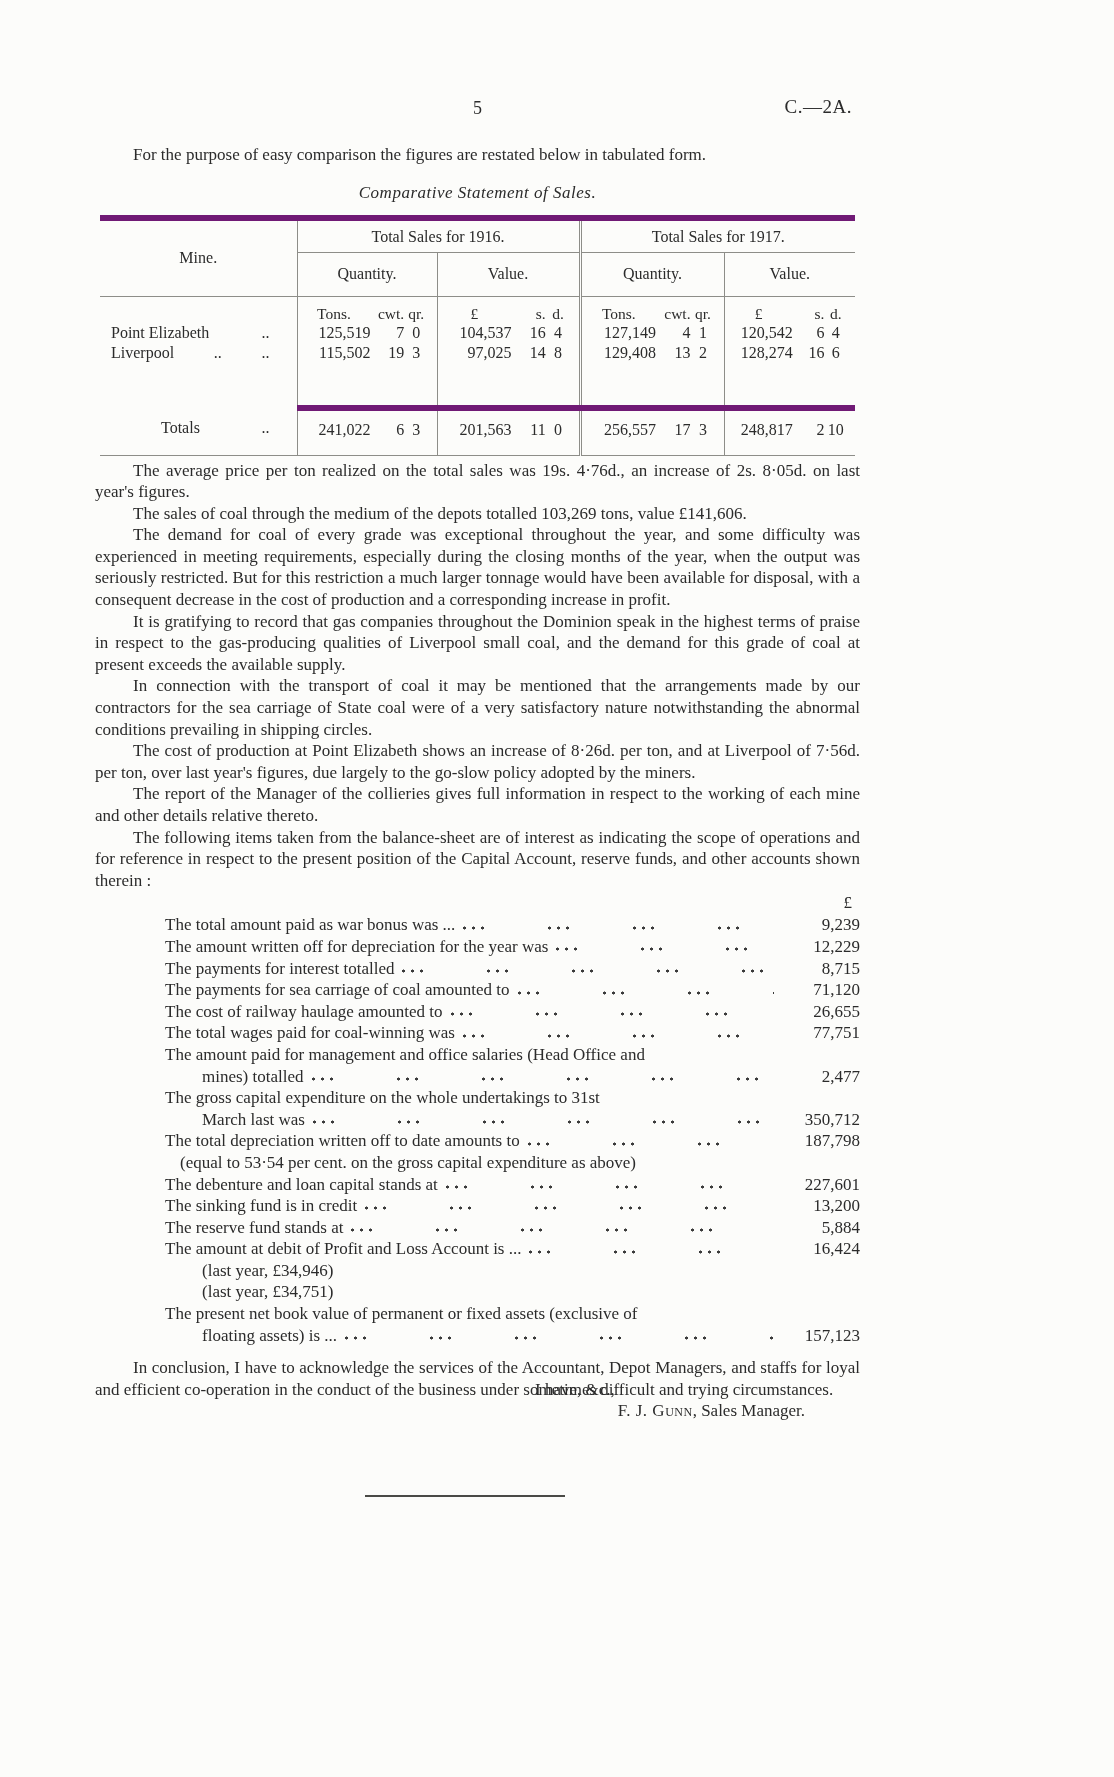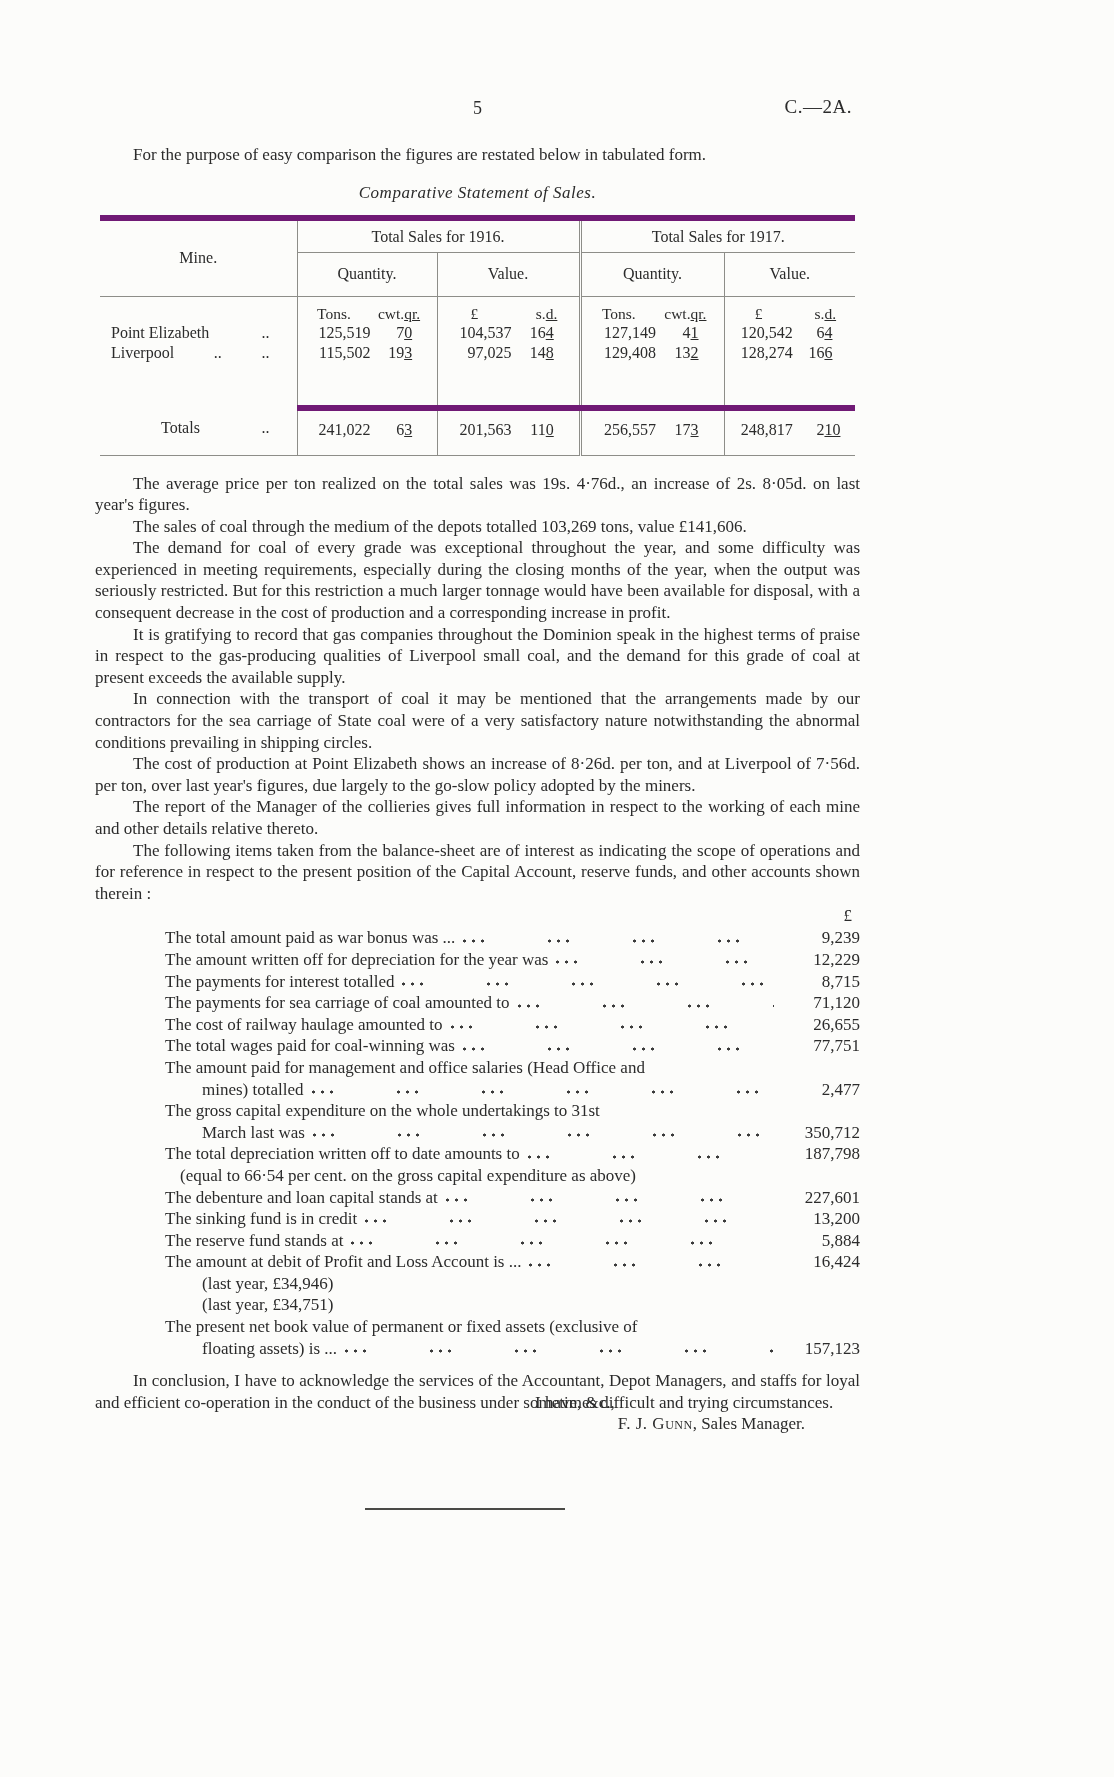--- a/index.html
+++ b/index.html
@@ -30,31 +30,31 @@
   .bb{border-bottom:1px solid #8d8d88;}
   .vl{border-left:1px solid #8d8d88;}
   .vd{border-left:3px double #8d8d88;}
   th.group{padding:7px 0 6px 0;text-align:center;}
   th.sub{padding:12px 0 13px 0;text-align:center;}
   th.minehead{text-align:center;vertical-align:middle;}
   td.num{padding:1px 4px 1px 0;}
   td.num span{display:inline-block;}
   .p0{width:54%;text-align:right;font-family:Liberation Serif, serif;}
   .p1{width:25%;text-align:right;}
-  .p2{width:18%;text-decoration:underline;}
+  .p2{width:18%;text-align:center;}
   tr.units-row td{padding-top:8px;padding-bottom:0;}
   tr.units-row .p0{text-align:center;font-size:15.5px;}
   tr.units-row .p1,tr.units-row .p2{font-size:15.5px;}
   tr.spacer td{height:40px;}
   tr.totals-row td{padding-bottom:16px;padding-top:10px;}
   tr.totals-row td.num.bt{}
   .mine-flex{display:flex;justify-content:space-between;padding:0 26px 0 10px;}
   .mine-flex.tot{padding-left:60px;}
   
-  .paras{margin-top:17px;}
+  .paras{margin-top:4px;}
   .paras p{margin:0;font-size:17px;line-height:21.6px;text-align:justify;text-indent:38px;}
   
   .pound-head{font-size:17px;text-align:right;padding-right:8px;margin-top:2px;line-height:20px;}
   .balance{margin-top:1px;}
   .bl-line{display:flex;font-size:17px;line-height:21.6px;}
   .bl-ind0{padding-left:70px;}
   .bl-ind1{padding-left:85px;}
   .bl-ind2{padding-left:107px;}
   .bl-text{white-space:pre-wrap;}
   .bl-dots{flex:1;margin:0 6px 0 8px;
@@ -247,21 +247,21 @@
             <span class="bl-value">350,712</span>
           </div>
         </div>
         <div>
           <div class="bl-line bl-ind0">
             <span class="bl-text">The total depreciation written off to date amounts to</span>
             <span class="bl-dots"></span>
             <span class="bl-value">187,798</span>
           </div>
           <div class="bl-line bl-ind1">
-            <span class="bl-text">(equal to 66·54 per cent. on the gross capital expenditure as above)</span>
+            <span class="bl-text">(equal to 53·54 per cent. on the gross capital expenditure as above)</span>
           </div>
         </div>
         <div>
           <div class="bl-line bl-ind0">
             <span class="bl-text">The debenture and loan capital stands at</span>
             <span class="bl-dots"></span>
             <span class="bl-value">227,601</span>
           </div>
         </div>
         <div>

